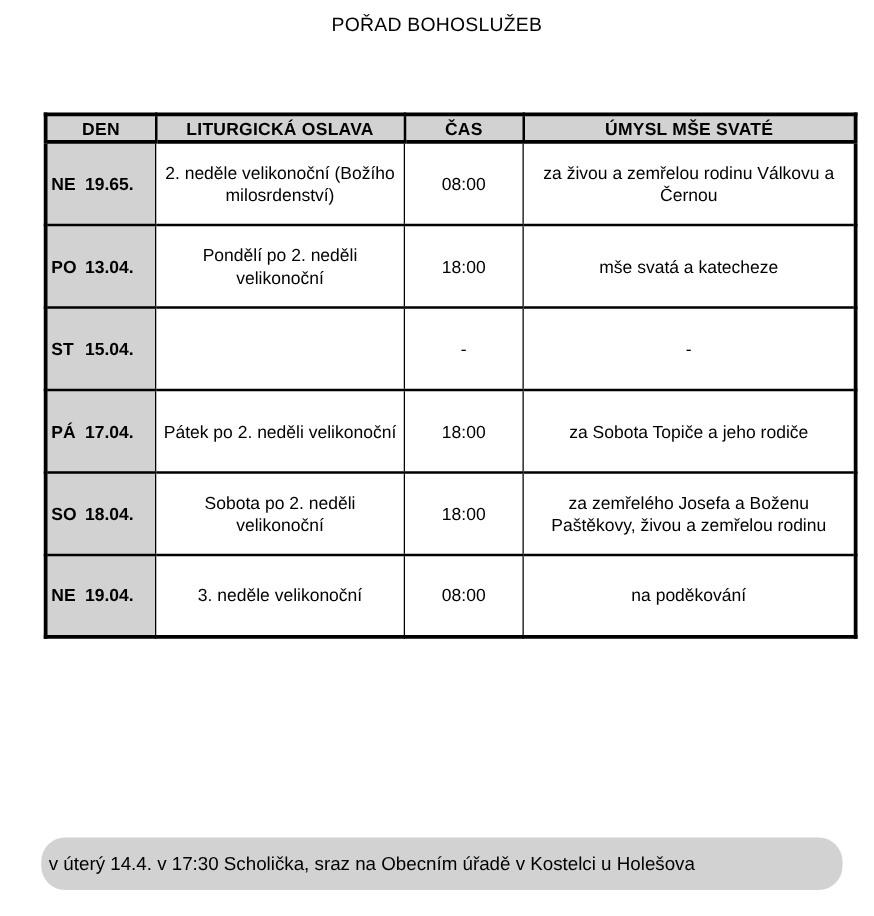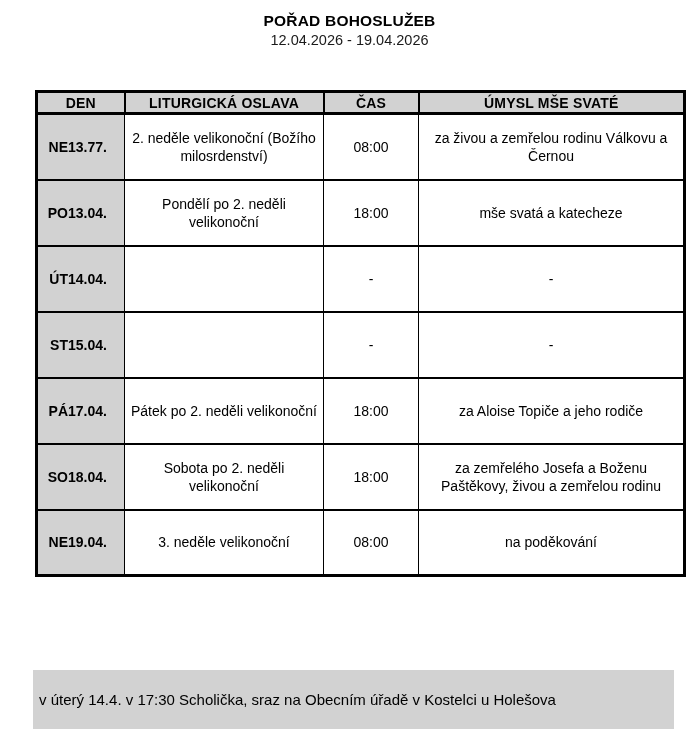--- a/index.html
+++ b/index.html
@@ -21,21 +21,21 @@
     height: 733px;
     background: #ffffff;
   }
   
   .title-block {
     padding-top: 11px;
     text-align: center;
   }
   .title-line1, .title-line2 {
     font-size: 15.5px;
-    font-weight: bold;
+    font-weight: normal;
     line-height: 19px;
     letter-spacing: 0.2px;
   }
   .title-line3 {
     font-size: 14.5px;
     font-weight: normal;
     line-height: 20px;
     color: #1a1a1a;
   }
   
@@ -79,56 +79,56 @@
     border-right: 2px solid #000000;
     padding-left: 5px;
   }
   .day-inner {
     display: flex;
     align-items: center;
   }
   .day-abbr {
     display: inline-block;
     width: 27px;
-    text-align: right;
+    text-align: left;
   }
   .day-date {
     display: inline-block;
   }
   td.cele-cell, td.time-cell, td.int-cell {
     text-align: center;
     line-height: 18px;
   }
   
   tr.page-break td {
     border-top: 3px solid #4d4d4d;
   }
   
   .note-bar {
     position: absolute;
     left: 33px;
     top: 670px;
     width: 641px;
-    height: 59px;
+    height: 42px;
     background: #d2d2d2;
     display: flex;
     align-items: center;
     box-sizing: border-box;
     padding-left: 6px;
     font-size: 15px;
+    border-radius: 19px;
   }
 </style>
 </head>
 <body>
 
 <div class="page">
 
   <div class="title-block">
     <div class="title-line1">POŘAD BOHOSLUŽEB</div>
-    <div class="title-line3">12.04.2026 - 19.04.2026</div>
   </div>
 
   <table class="schedule">
     <colgroup>
       <col class="c-day">
         <col class="c-cele">
         <col class="c-time">
         <col class="c-int">
     </colgroup>
     <thead>
@@ -137,70 +137,59 @@
         <th>LITURGICKÁ OSLAVA</th>
         <th>ČAS</th>
         <th>ÚMYSL MŠE SVATÉ</th>
       </tr>
     </thead>
     <tbody>
       <tr>
         <td class="day-cell">
           <span class="day-inner">
               <span class="day-abbr">NE</span>
-              <span class="day-date">13.77.</span>
+              <span class="day-date">19.65.</span>
             </span>
         </td>
         <td class="cele-cell">2. neděle velikonoční (Božího milosrdenství)</td>
         <td class="time-cell">08:00</td>
         <td class="int-cell">za živou a zemřelou rodinu Válkovu a Černou</td>
       </tr>
       <tr>
         <td class="day-cell">
           <span class="day-inner">
               <span class="day-abbr">PO</span>
               <span class="day-date">13.04.</span>
             </span>
         </td>
         <td class="cele-cell">Pondělí po 2. neděli velikonoční</td>
         <td class="time-cell">18:00</td>
         <td class="int-cell">mše svatá a katecheze</td>
       </tr>
       <tr>
         <td class="day-cell">
           <span class="day-inner">
-              <span class="day-abbr">ÚT</span>
-              <span class="day-date">14.04.</span>
+              <span class="day-abbr">ST</span>
+              <span class="day-date">15.04.</span>
             </span>
         </td>
         <td class="cele-cell"></td>
         <td class="time-cell">-</td>
         <td class="int-cell">-</td>
       </tr>
       <tr>
         <td class="day-cell">
           <span class="day-inner">
-              <span class="day-abbr">ST</span>
-              <span class="day-date">15.04.</span>
-            </span>
-        </td>
-        <td class="cele-cell"></td>
-        <td class="time-cell">-</td>
-        <td class="int-cell">-</td>
-      </tr>
-      <tr>
-        <td class="day-cell">
-          <span class="day-inner">
               <span class="day-abbr">PÁ</span>
               <span class="day-date">17.04.</span>
             </span>
         </td>
         <td class="cele-cell">Pátek po 2. neděli velikonoční</td>
         <td class="time-cell">18:00</td>
-        <td class="int-cell">za Aloise Topiče a jeho rodiče</td>
+        <td class="int-cell">za Sobota Topiče a jeho rodiče</td>
       </tr>
       <tr>
         <td class="day-cell">
           <span class="day-inner">
               <span class="day-abbr">SO</span>
               <span class="day-date">18.04.</span>
             </span>
         </td>
         <td class="cele-cell">Sobota po 2. neděli velikonoční</td>
         <td class="time-cell">18:00</td>

